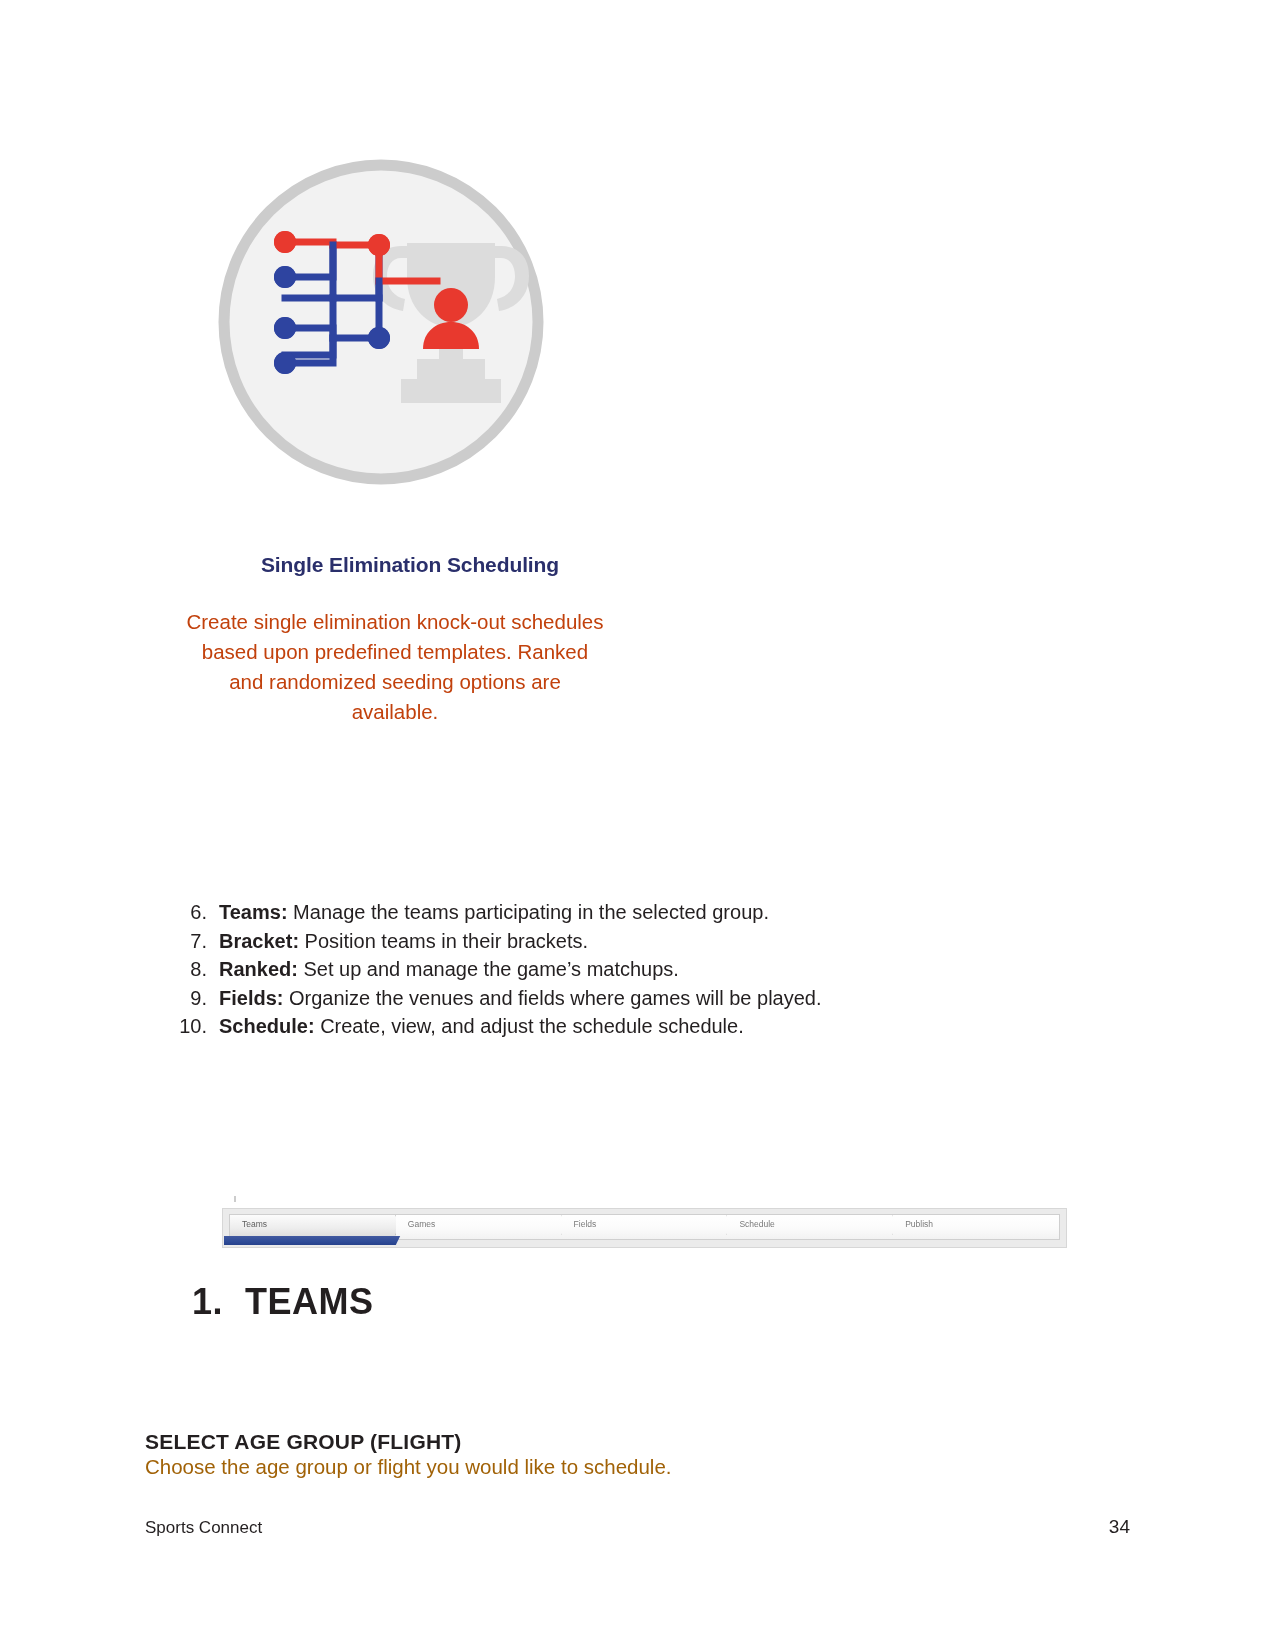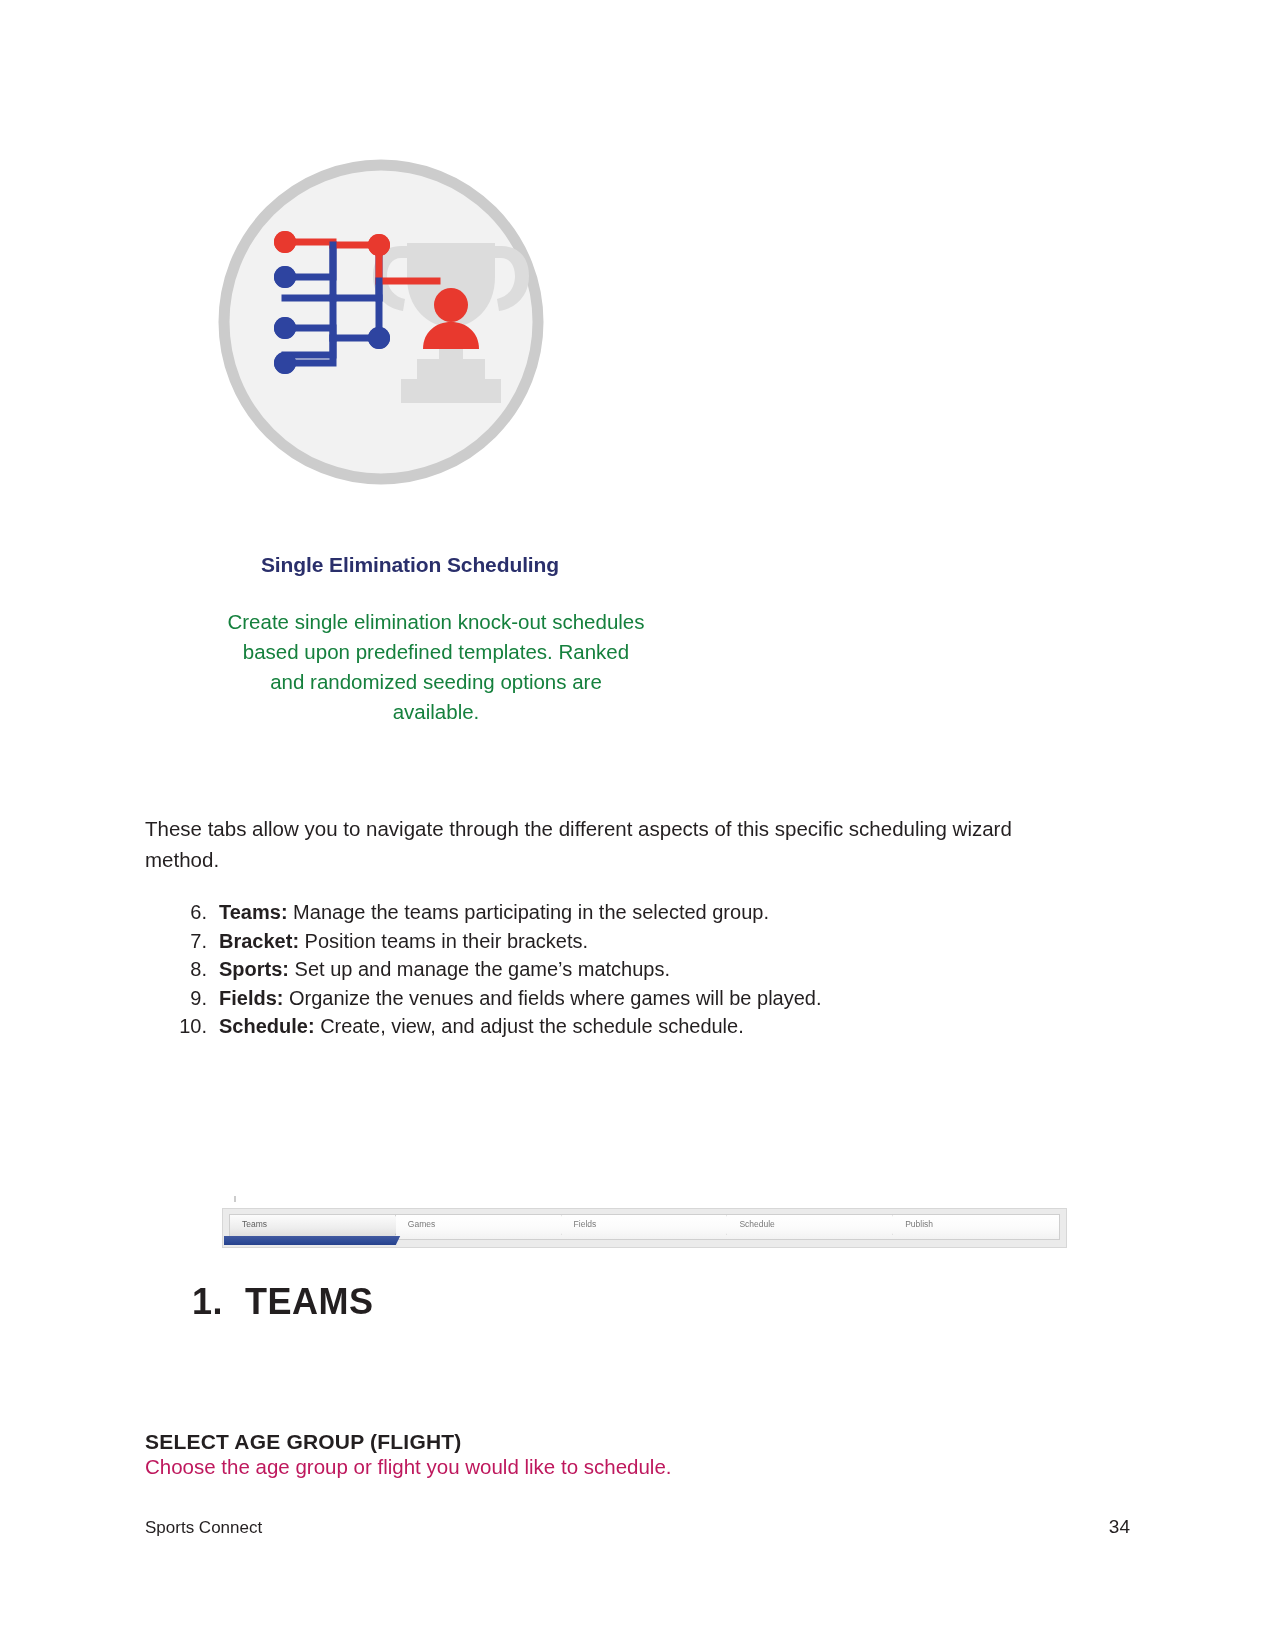--- a/index.html
+++ b/index.html
@@ -48,23 +48,23 @@
     letter-spacing: -0.1px;
     width: 470px;
     margin-left: 30px;
   }
 
   .feature-desc {
     margin-top: 30px;
     text-align: center;
     font-size: 20.5px;
     line-height: 30px;
-    color: #15803d;
+    color: #c2410c;
     width: 420px;
-    margin-left: 81px;
+    margin-left: 40px;
   }
 
   
   .intro-para {
     position: absolute;
     left: 145px;
     top: 813px;
     width: 920px;
     font-size: 20.5px;
     line-height: 31px;
@@ -212,21 +212,21 @@
     color: #231f20;
     margin-top: 40px;
   }
 
   .para-choose {
     position: absolute;
     left: 145px;
     top: 1452px;
     font-size: 20.5px;
     line-height: 30px;
-    color: #be185d;
+    color: #a16207;
   }
 
   
   .footer-left {
     position: absolute;
     left: 145px;
     top: 1518px;
     font-size: 17px;
     color: #231f20;
   }
@@ -300,34 +300,33 @@
         <circle cx="74" cy="213" r="11" fill="#2e44a0"></circle>
         <circle cx="168" cy="188" r="11" fill="#2e44a0"></circle>
       </svg>
     </div>
 
     <div class="feature-title">Single Elimination Scheduling</div>
 
     <div class="feature-desc">Create single elimination knock-out schedules based upon predefined templates. Ranked and randomized seeding options are available.</div>
   </div>
 
-  <div class="intro-para">These tabs allow you to navigate through the different aspects of this specific scheduling wizard method.</div>
 
   <div class="tab-list">
     <div class="li">
       <span class="num">6.</span>
       <span class="txt"><b>Teams:</b> <span>Manage the teams participating in the selected group.</span></span>
     </div>
     <div class="li">
       <span class="num">7.</span>
       <span class="txt"><b>Bracket:</b> <span>Position teams in their brackets.</span></span>
     </div>
     <div class="li">
       <span class="num">8.</span>
-      <span class="txt"><b>Sports:</b> <span>Set up and manage the game’s matchups.</span></span>
+      <span class="txt"><b>Ranked:</b> <span>Set up and manage the game’s matchups.</span></span>
     </div>
     <div class="li">
       <span class="num">9.</span>
       <span class="txt"><b>Fields:</b> <span>Organize the venues and fields where games will be played.</span></span>
     </div>
     <div class="li">
       <span class="num">10.</span>
       <span class="txt"><b>Schedule:</b> <span>Create, view, and adjust the schedule schedule.</span></span>
     </div>
   </div>

